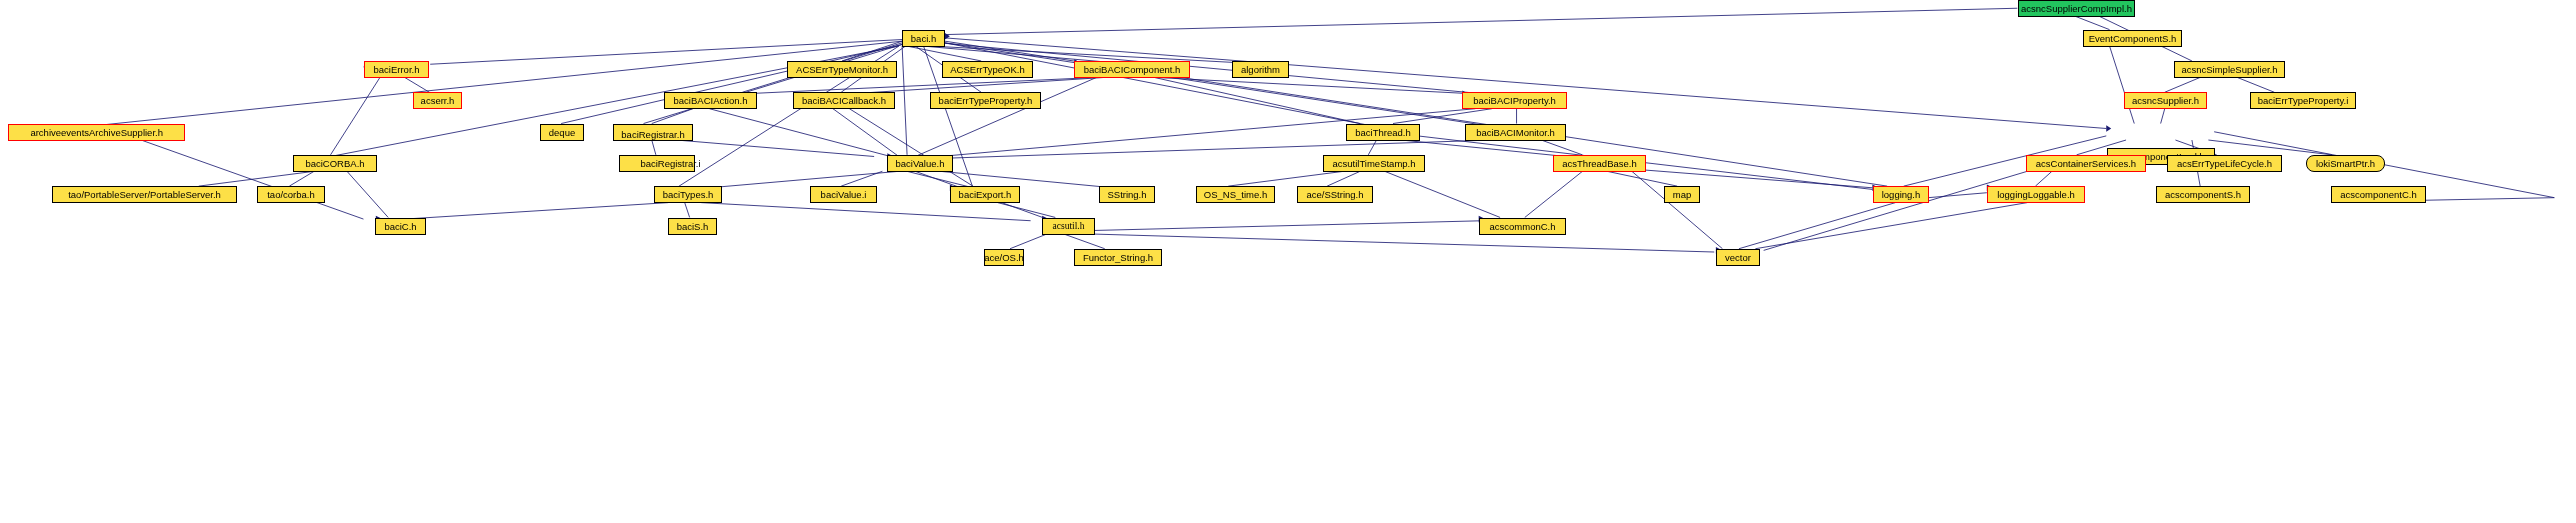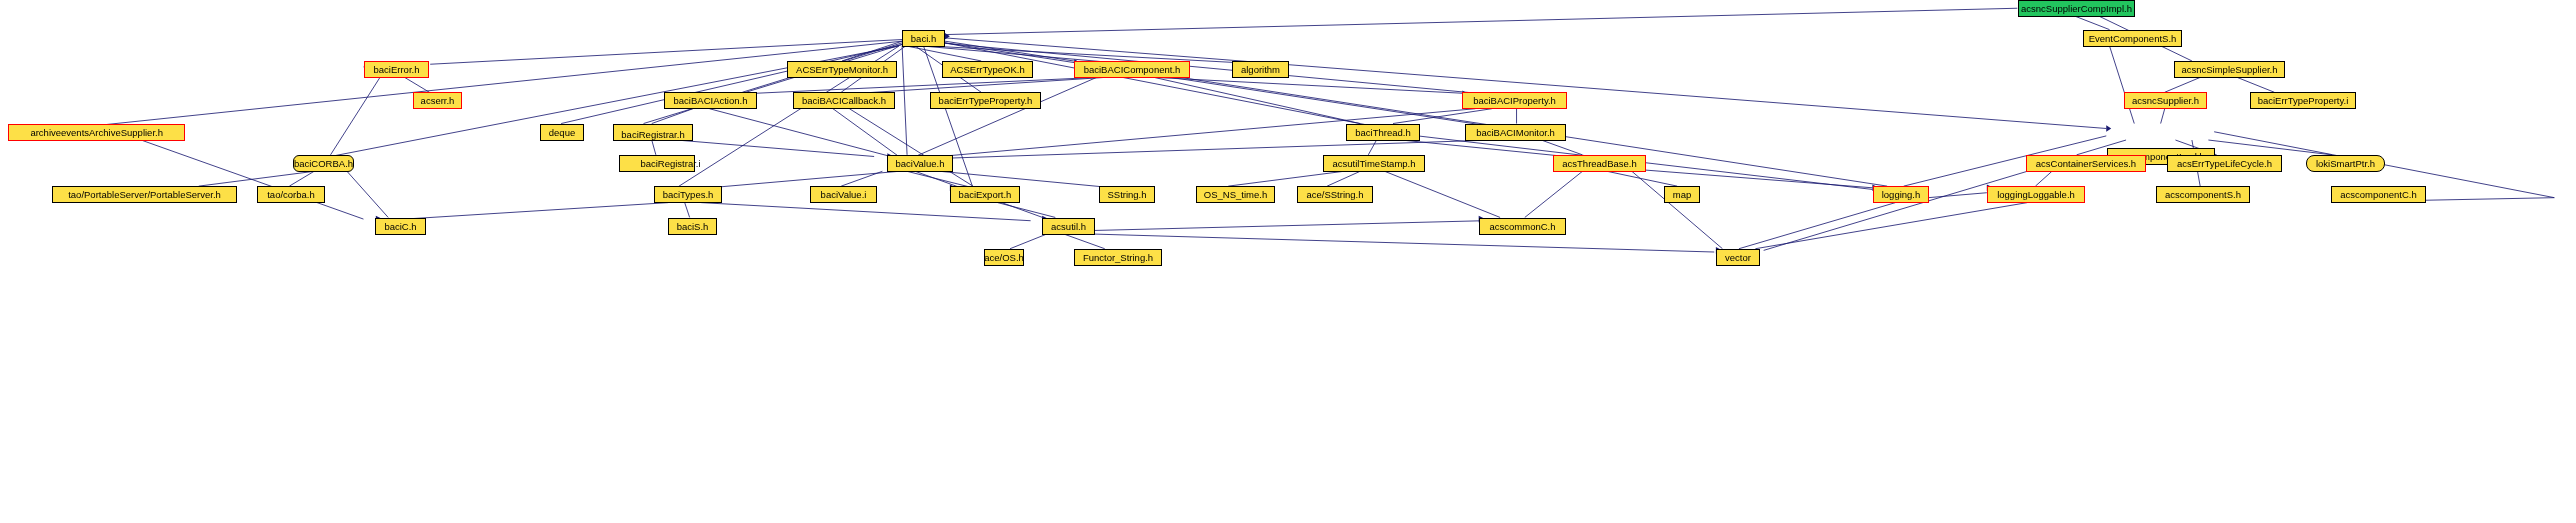--- a/index.html
+++ b/index.html
@@ -232,21 +232,21 @@
       </div>
       <div class="node" style="left: 1346px; top: 124px; width: 74px;">
         <span>baciThread.h</span>
       </div>
       <div class="node" style="left: 1465px; top: 124px; width: 101px;">
         <span>baciBACIMonitor.h</span>
       </div>
       <div class="node" style="left: 2107px; top: 124px; width: 108px; margin-top: 24px;">
         <span>acscomponentImpl.h</span>
       </div>
-      <div class="node" style="left: 293px; top: 155px; width: 61px; border-radius: 6px;">
+      <div class="node" style="left: 293px; top: 155px; width: 84px;">
         <span>baciCORBA.h</span>
       </div>
       <div class="node" style="left: 619px; top: 155px; width: 76px; padding-left: 27px;">
         <span>baciRegistrar.i</span>
       </div>
       <div class="node" style="left: 887px; top: 155px; width: 66px;">
         <span>baciValue.h</span>
       </div>
       <div class="node" style="left: 1323px; top: 155px; width: 102px;">
         <span>acsutilTimeStamp.h</span>
@@ -301,21 +301,21 @@
       </div>
       <div class="node" style="left: 2331px; top: 186px; width: 95px;">
         <span>acscomponentC.h</span>
       </div>
       <div class="node" style="left: 375px; top: 218px; width: 51px;">
         <span>baciC.h</span>
       </div>
       <div class="node" style="left: 668px; top: 218px; width: 49px;">
         <span>baciS.h</span>
       </div>
-      <div class="node" style="left: 1042px; top: 218px; width: 53px;">
+      <div class="node" style="left: 1042px; top: 218px; width: 53px; font-family: Liberation Serif, serif;">
         <span>acsutil.h</span>
       </div>
       <div class="node" style="left: 1479px; top: 218px; width: 87px;">
         <span>acscommonC.h</span>
       </div>
       <div class="node" style="left: 1716px; top: 249px; width: 44px;">
         <span>vector</span>
       </div>
       <div class="node" style="left: 984px; top: 249px; width: 40px;">
         <span>ace/OS.h</span>

